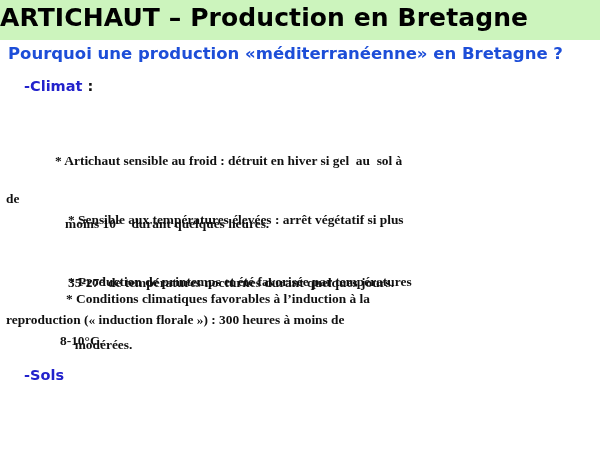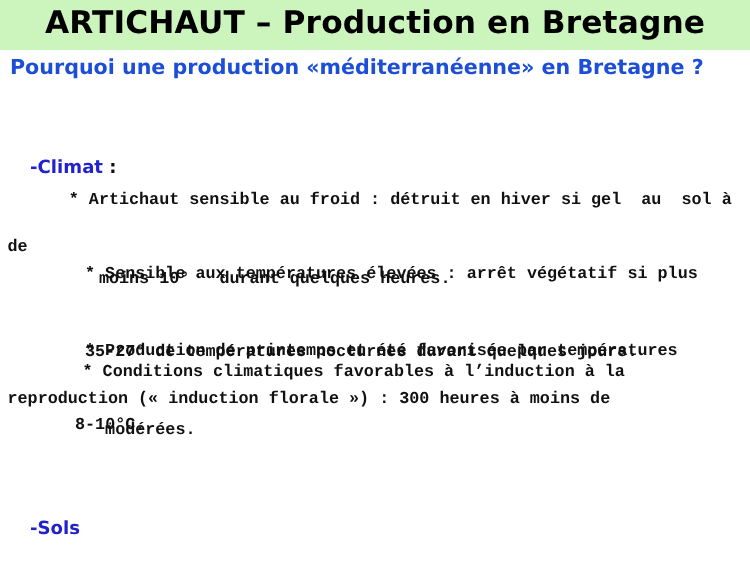--- a/index.html
+++ b/index.html
@@ -29,21 +29,20 @@
     top: 0;
     width: 600px;
     height: 40px;
     background: #ccf4bd;
   }
   #title-text {
     position: absolute;
     left: 0;
     top: 3px;
     width: 600px;
-    text-align: center;
     font-family: "DejaVu Sans", sans-serif;
     font-size: 25px;
     font-weight: bold;
     color: #000000;
     letter-spacing: 0.1px;
     white-space: nowrap;
   }
 
   
   #subtitle {
@@ -59,38 +58,37 @@
   }
 
   
   .section-heading {
     position: absolute;
     font-family: "DejaVu Sans", sans-serif;
     font-size: 14.5px;
     font-weight: bold;
     color: #2222cc;
     white-space: nowrap;
-    margin-top: 48px;
   }
   #heading-climat {
     left: 24px;
     top: 78px;
   }
   #heading-climat .heading-colon {
     color: #111111;
   }
   #heading-sols {
     left: 24px;
     top: 367px;
   }
 
   
   .body-block {
     position: absolute;
-    font-family: Liberation Mono, monospace;
+    font-family: Liberation Serif, serif;
     font-size: 13.4px;
     font-weight: bold;
     color: #111111;
     line-height: 21px;
     white-space: pre;
   }
 
   #block-froid     { left: 55px;  top: 108px; }
   #block-chaud     { left: 68px;  top: 167px; }
   #block-chaud-de  { left: 6px;   top: 188px; }

